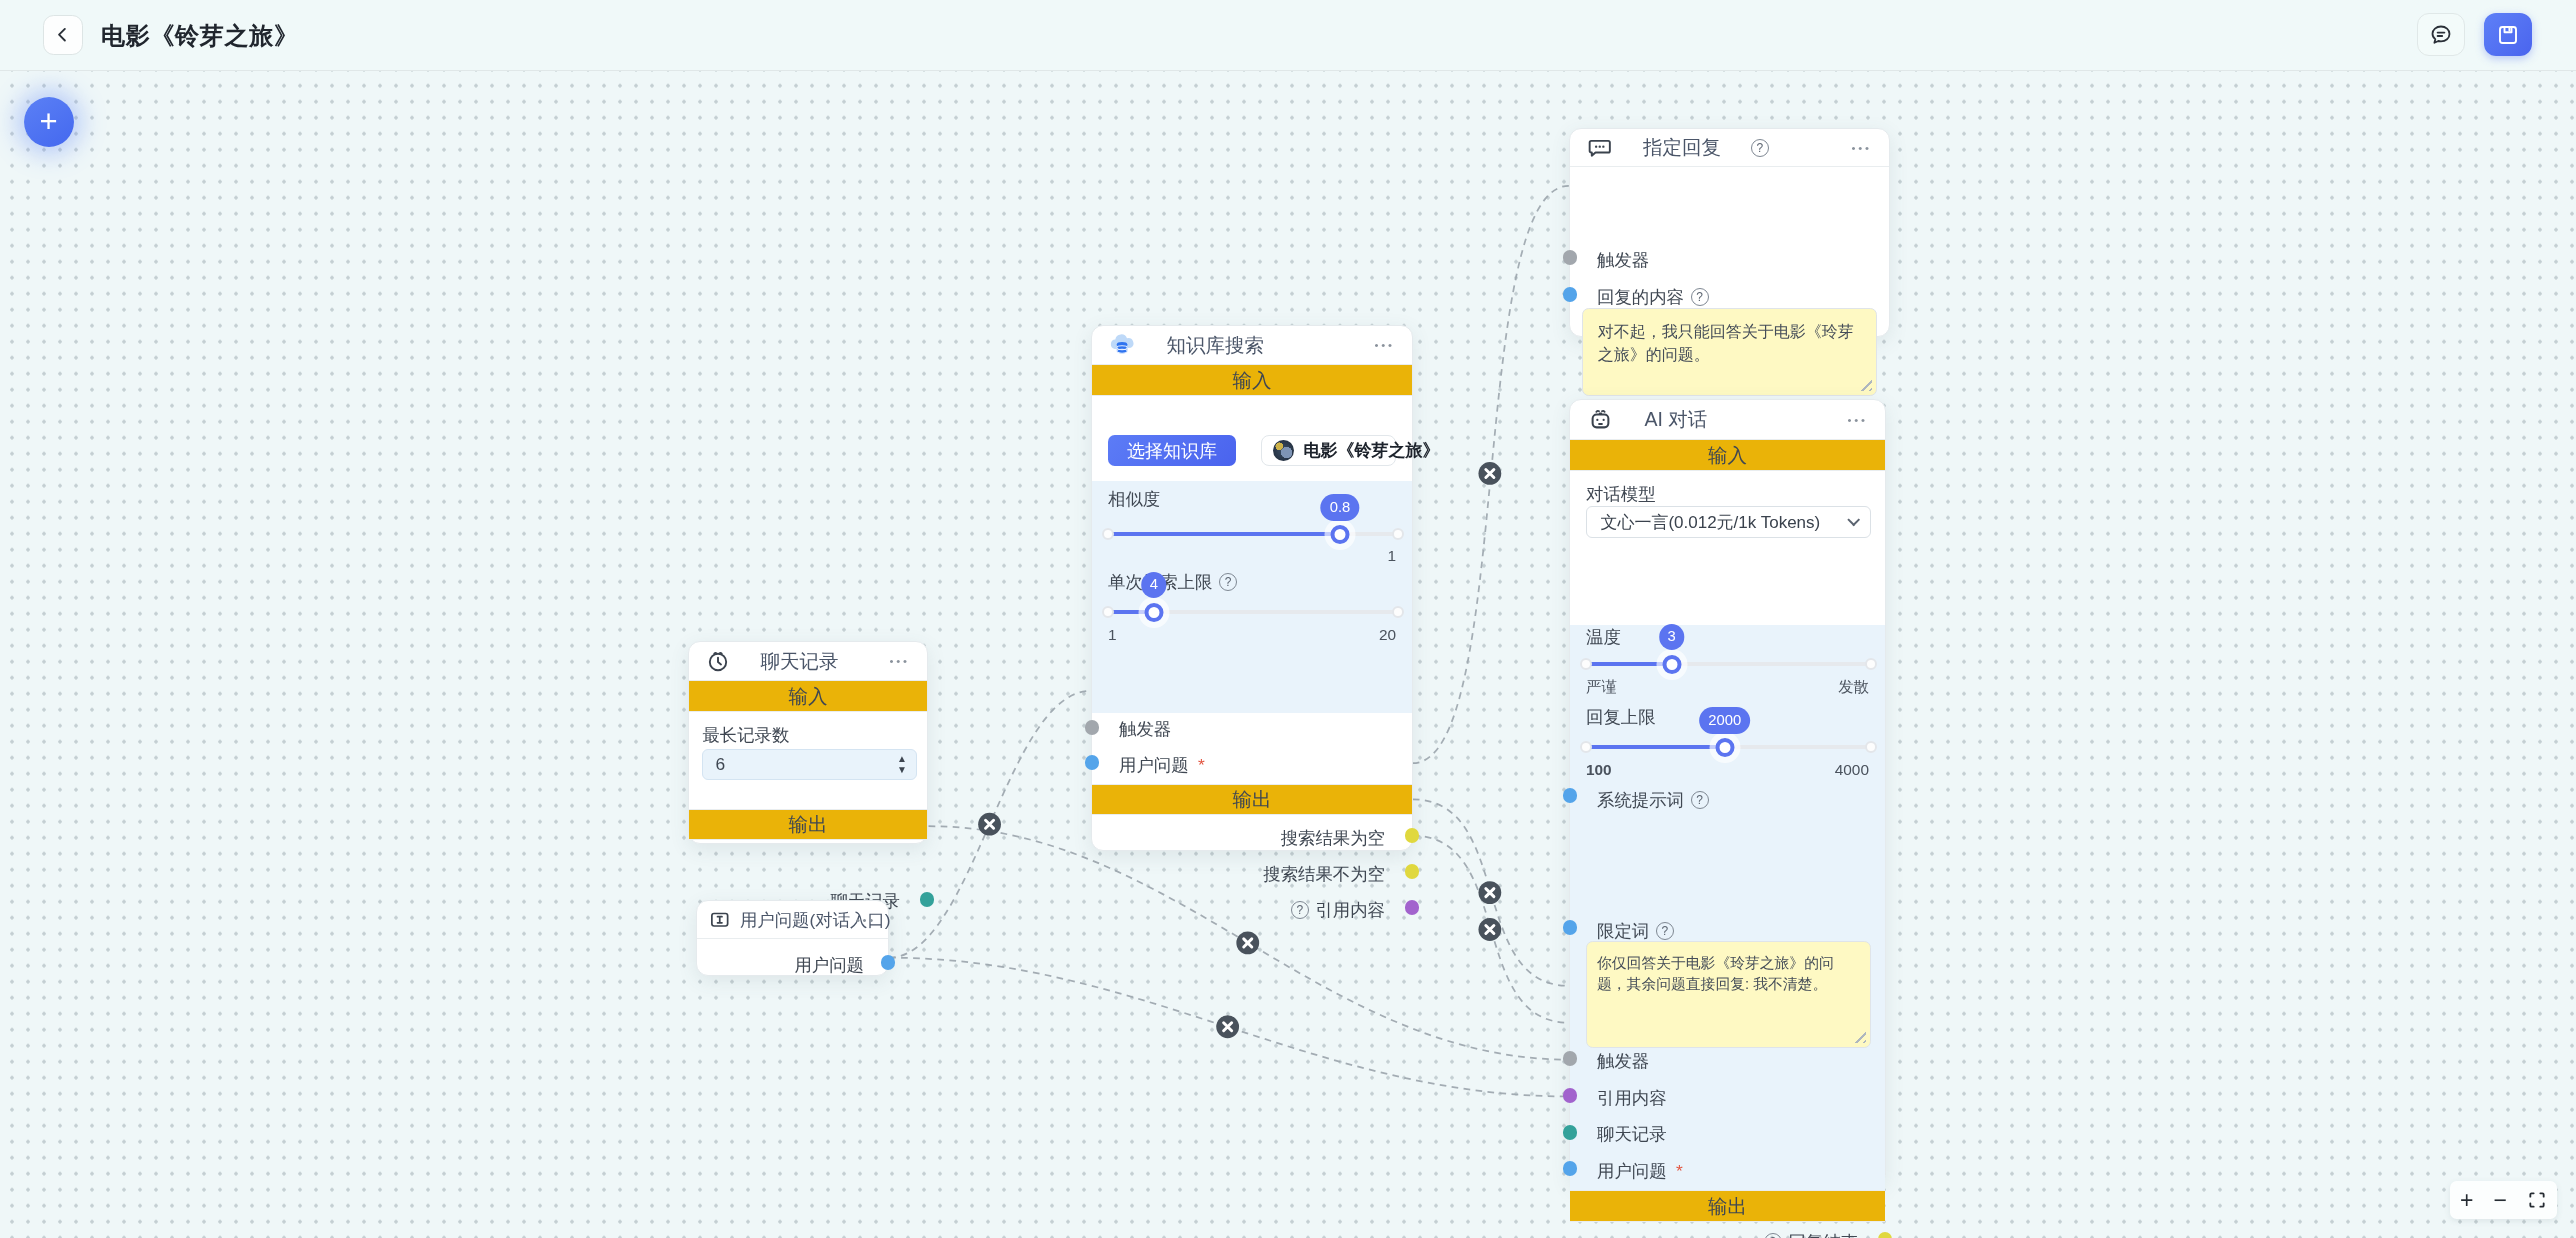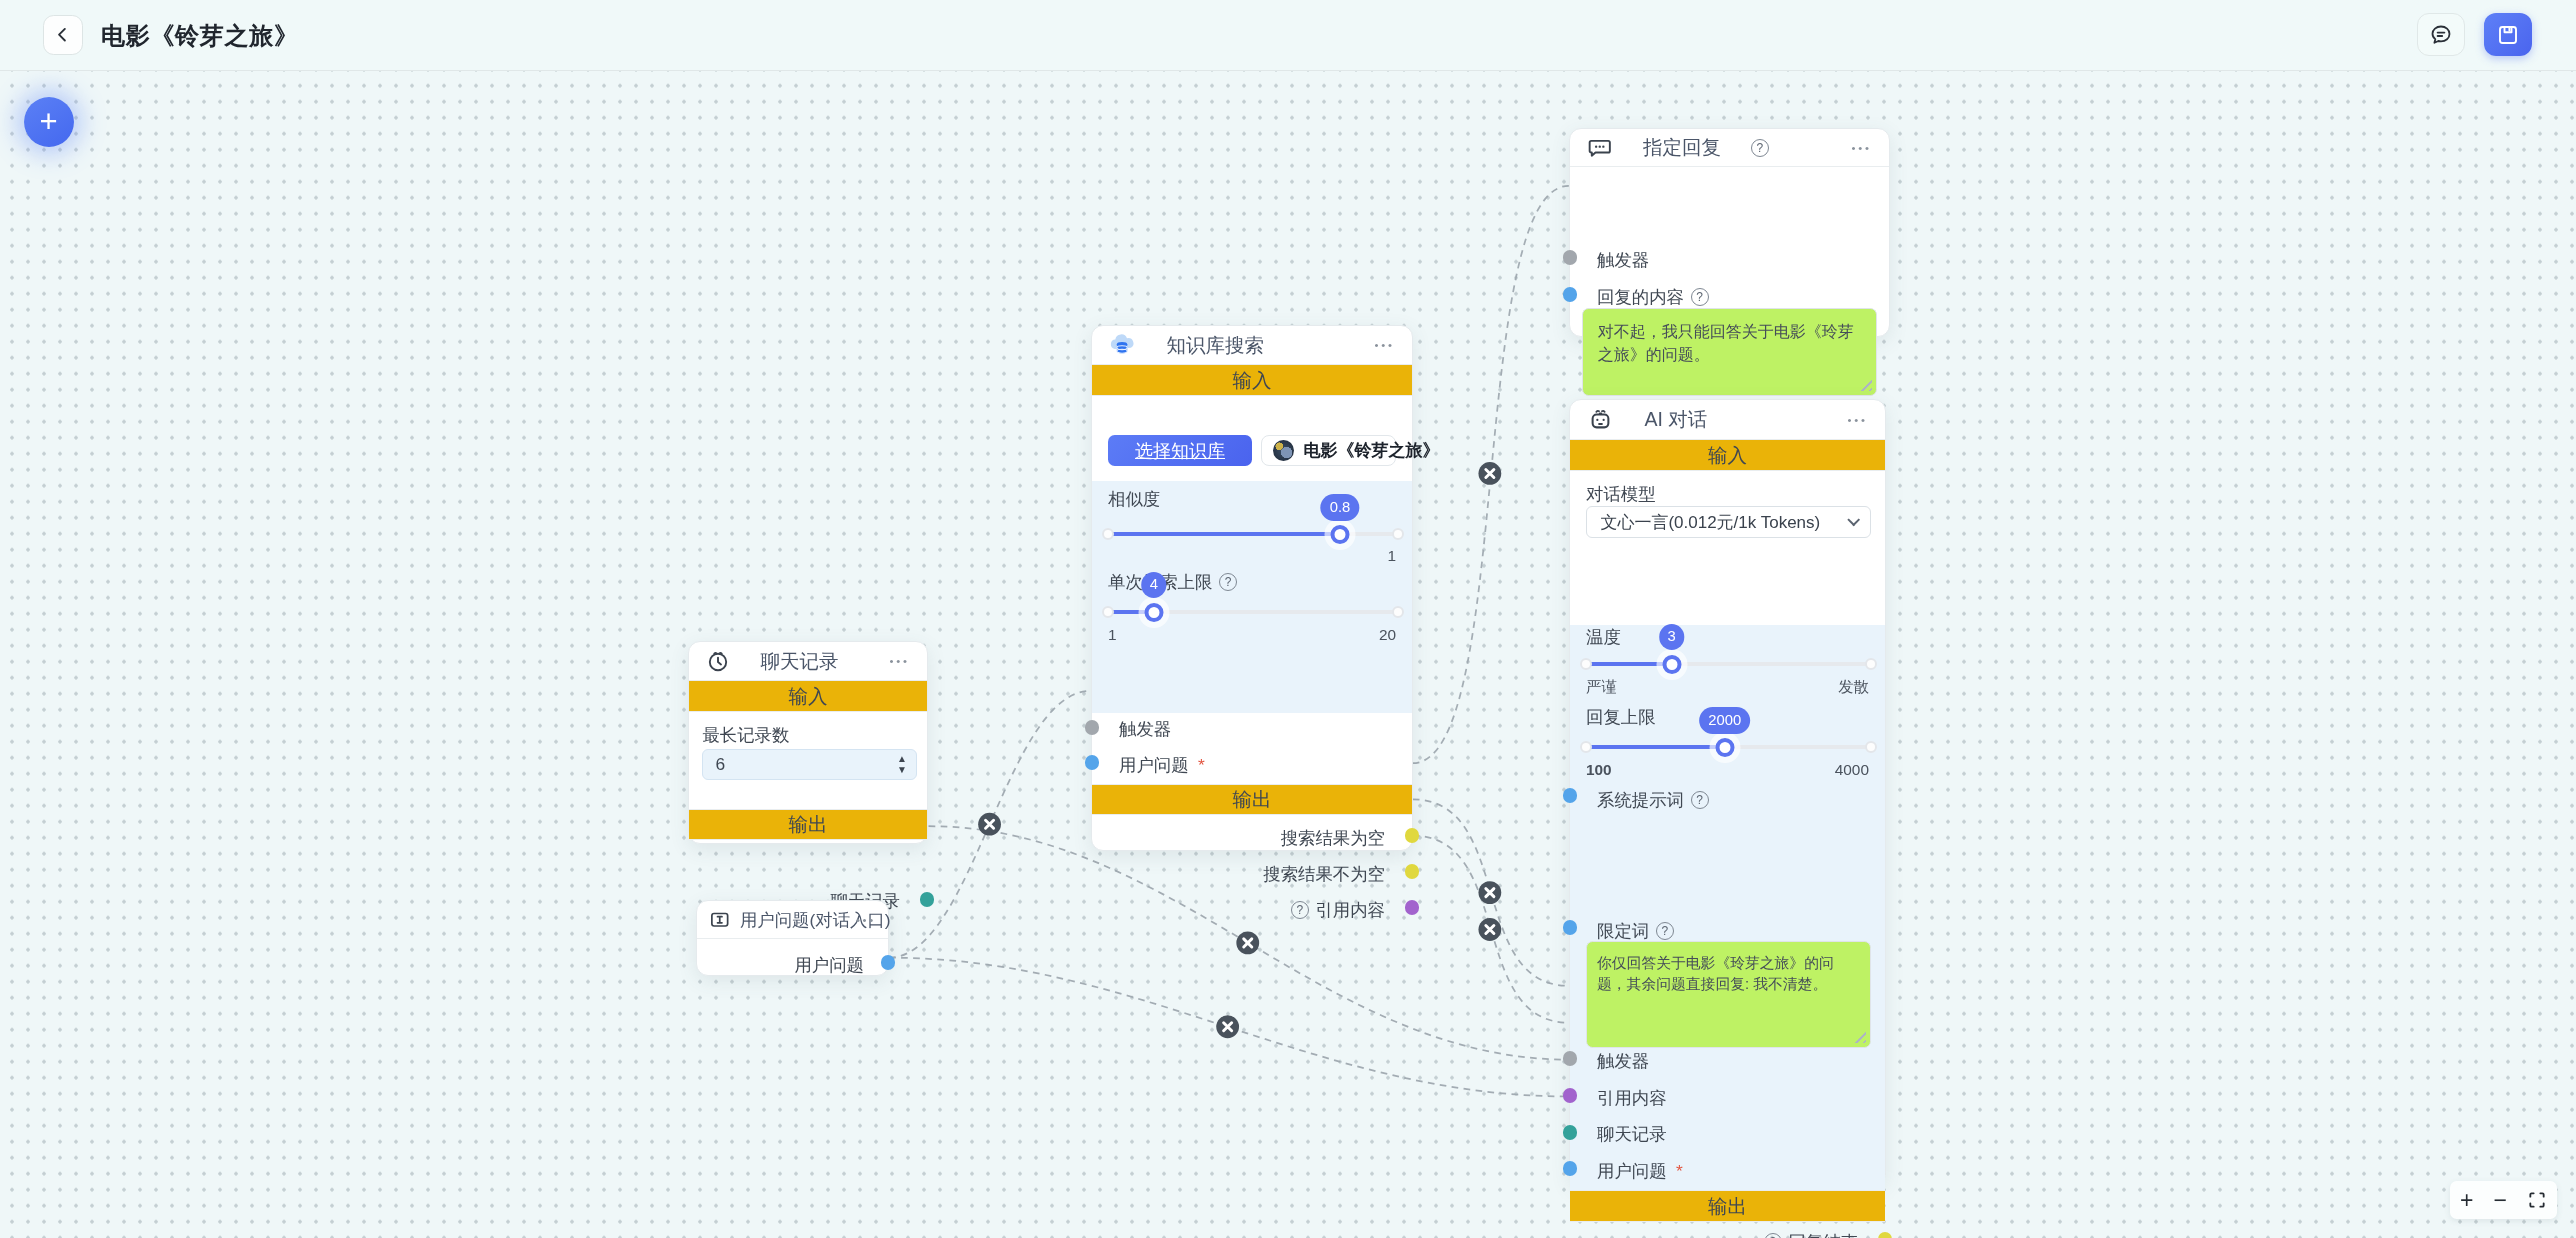--- a/index.html
+++ b/index.html
@@ -55,21 +55,21 @@
   .port.left  { left:-7.4px; }
   .port.right { right:-7.4px; }
   .p-gray{background:#a2a7ad;} .p-blue{background:#54a4ea;} .p-purple{background:#a263cd;}
   .p-teal{background:#33a19a;} .p-yellow{background:#e0d83e;}
 
   .port-row { position:absolute; left:27px; display:flex; align-items:center; gap:6.7px; }
   .out-row { position:absolute; right:27px; display:flex; align-items:center; gap:6.7px; }
 
   .bluepanel { position:absolute; left:0; width:100%; background:#e9f3fb; }
 
-  .textbox { position:absolute; background:#bef264; border:1.3px solid #dfe4e9; border-radius:6.7px;
+  .textbox { position:absolute; background:#fef9c3; border:1.3px solid #dfe4e9; border-radius:6.7px;
              font-size:16px; line-height:1.45; color:#454d58; padding:10.7px 14.8px;
              white-space:pre-wrap; overflow:hidden; }
   .textbox::after { content:""; position:absolute; right:4px; bottom:4px; width:12px; height:12px;
              background:repeating-linear-gradient(135deg, transparent 0 3.4px, #aeb7bf 3.4px 5.4px);
              clip-path:polygon(100% 0,100% 100%,0 100%); }
 
   
   .slider { position:absolute; height:4px; background:#e6e9ed; border-radius:2px; }
   .slider .fill { position:absolute; left:0; top:0; height:4px; background:#5b74f0; border-radius:2px; }
   .slider .cap { position:absolute; top:-4px; width:12px; height:12px; border-radius:50%;
@@ -245,21 +245,21 @@
             </g>
         </svg>
       </span>
       <span class="node-title">知识库搜索</span>
       <span class="menu-dots">•••</span>
     </div>
     <div class="band" style="position:absolute; left:0; top:38px; width:100%; height:32px;">
         <span>输入</span>
       </div>
     <div class="label" style="position:absolute; left:16px; top:84px;margin-top:24px;">关联的知识库</div>
-    <div class="btn-primary" style="left:16px; top:109px; width:144px; height:31px;text-decoration:underline;">选择知识库</div>
+    <div class="btn-primary" style="left:16px; top:109px; width:128px; height:31px;">选择知识库</div>
     <div class="chip" style="left:169px; top:109px; height:31px; right:16px;">
       <span class="avatar"></span>
       <span class="chip-label">电影《铃芽之旅》</span>
     </div>
 
     <div class="bluepanel" style="top:155px; height:232px;"></div>
     <div class="label" style="position:absolute; left:16px; top:161px;">相似度</div>
     <div class="slider" style="left:16px; top:206px; width:290px;">
       <div class="fill" style="width:80%;"></div>
       <span class="cap l"></span>

